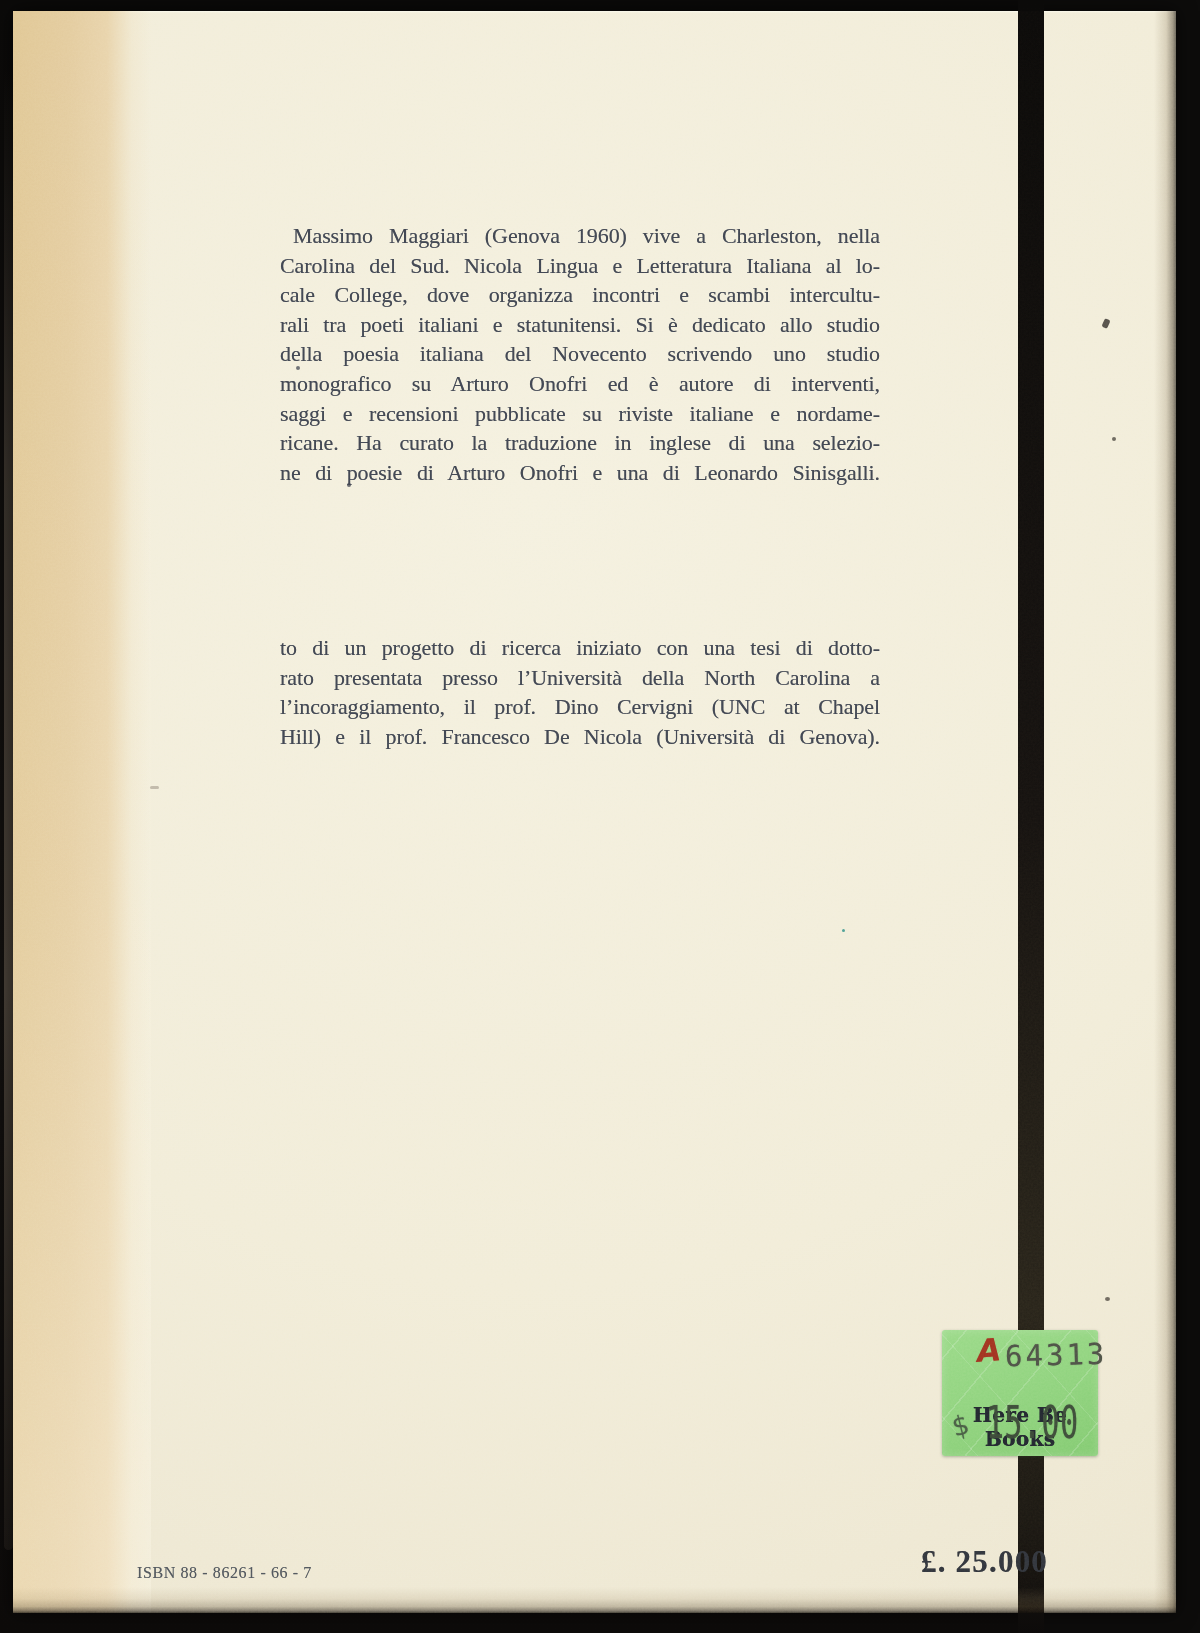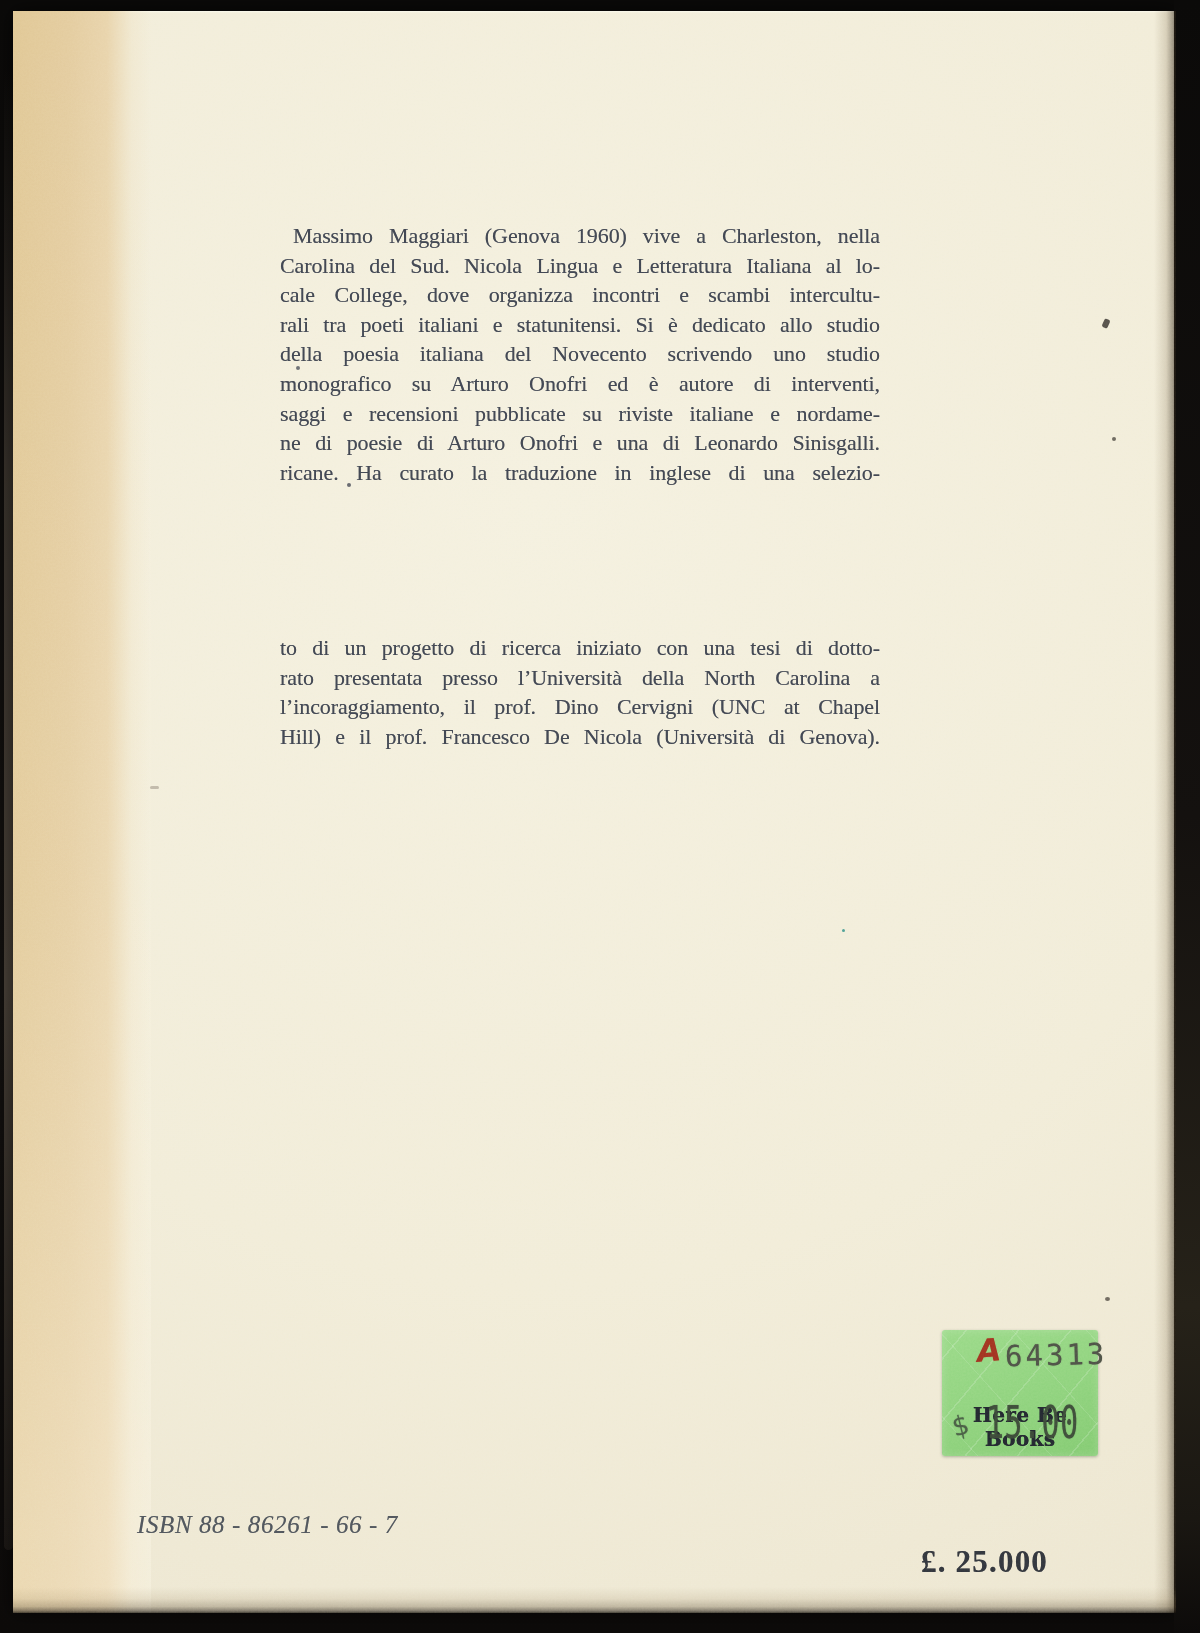--- a/index.html
+++ b/index.html
@@ -4,21 +4,21 @@
 <style>
   html, body {
     margin: 0; padding: 0;
     width: 1200px; height: 1633px;
     overflow: hidden;
     background: #0d0c0b;
     font-family: "Liberation Serif", "DejaVu Serif", serif;
   }
   .stage {
     position: relative;
-    width: 1200px; height: 1633px;
+    width: 1044px; height: 1633px;
     background: linear-gradient(to bottom, #0b0a09, #12100e 60%, #0d0b0a);
   }
   
   .stage::after {
     content: ""; position: absolute; right: 0; top: 0; bottom: 0; width: 26px;
     background: linear-gradient(to bottom, #0b0a09, #14110f 50%, #262219 80%, #1a1712 93%, #0d0b0a);
     pointer-events: none;
   }
   
   .side-sliver {
@@ -69,25 +69,24 @@
     text-shadow: 0 0 0.6px rgba(61,67,80,.55);
     z-index: 4;
   }
   .para .line { text-align: justify; text-align-last: justify; }
   .para .line.indent { padding-left: 13px; }
   .bio  { left: 267px; top: 210px; }
   .note { left: 267px; top: 622px; }
   .it { font-style: italic; }
 
   .isbn {
-    position: absolute; left: 124px; top: 1500px;
-    font-size: 25px; color: #4d535b; letter-spacing: 0.6px;
+    position: absolute; left: 124px; top: 1553px;
+    font-size: 16px; color: #4d535b; letter-spacing: 0.6px;
     text-shadow: 0 0 0.6px rgba(77,83,91,.5);
     z-index: 4;
-    font-style: italic;
   }
   .lire {
     position: absolute; left: 908px; top: 1533px;
     font-size: 31px; font-weight: bold; color: #2f333b; letter-spacing: 1.2px;
     text-shadow: 0 0 0.6px rgba(47,51,59,.55);
     z-index: 4;
   }
 
   
   .sticker {
@@ -171,22 +170,22 @@
     </div>
 
     <div class="para bio">
       <div class="line indent">Massimo Maggiari (Genova 1960) vive a Charleston, nella</div>
       <div class="line">Carolina del Sud. Nicola Lingua e Letteratura Italiana al lo-</div>
       <div class="line">cale College, dove organizza incontri e scambi intercultu-</div>
       <div class="line">rali tra poeti italiani e statunitensi. Si è dedicato allo studio</div>
       <div class="line">della poesia italiana del Novecento scrivendo uno studio</div>
       <div class="line">monografico su Arturo Onofri ed è autore di interventi,</div>
       <div class="line">saggi e recensioni pubblicate su riviste italiane e nordame-</div>
+      <div class="line">ricane. Ha curato la traduzione in inglese di una selezio-</div>
       <div class="line">ne di poesie di Arturo Onofri e una di Leonardo Sinisgalli.</div>
-      <div class="line">ricane. Ha curato la traduzione in inglese di una selezio-</div>
     </div>
 
     <div class="para note">
       <div class="line">to di un progetto di ricerca iniziato con una tesi di dotto-</div>
       <div class="line">rato presentata presso l’Università della North Carolina a</div>
       <div class="line">l’incoraggiamento, il prof. Dino Cervigni (UNC at Chapel</div>
       <div class="line">Hill) e il prof. Francesco De Nicola (Università di Genova).</div>
     </div>
 
     <div class="isbn">ISBN 88 - 86261 - 66 - 7</div>

